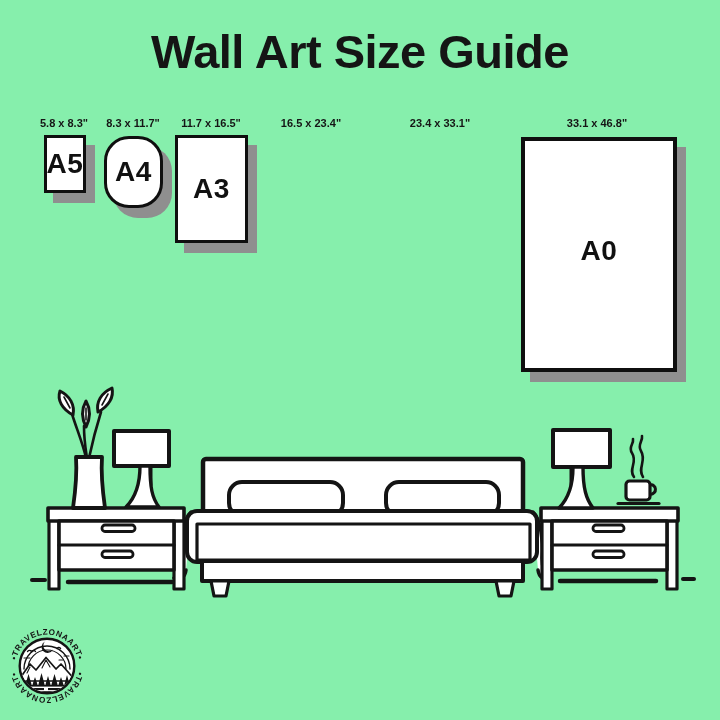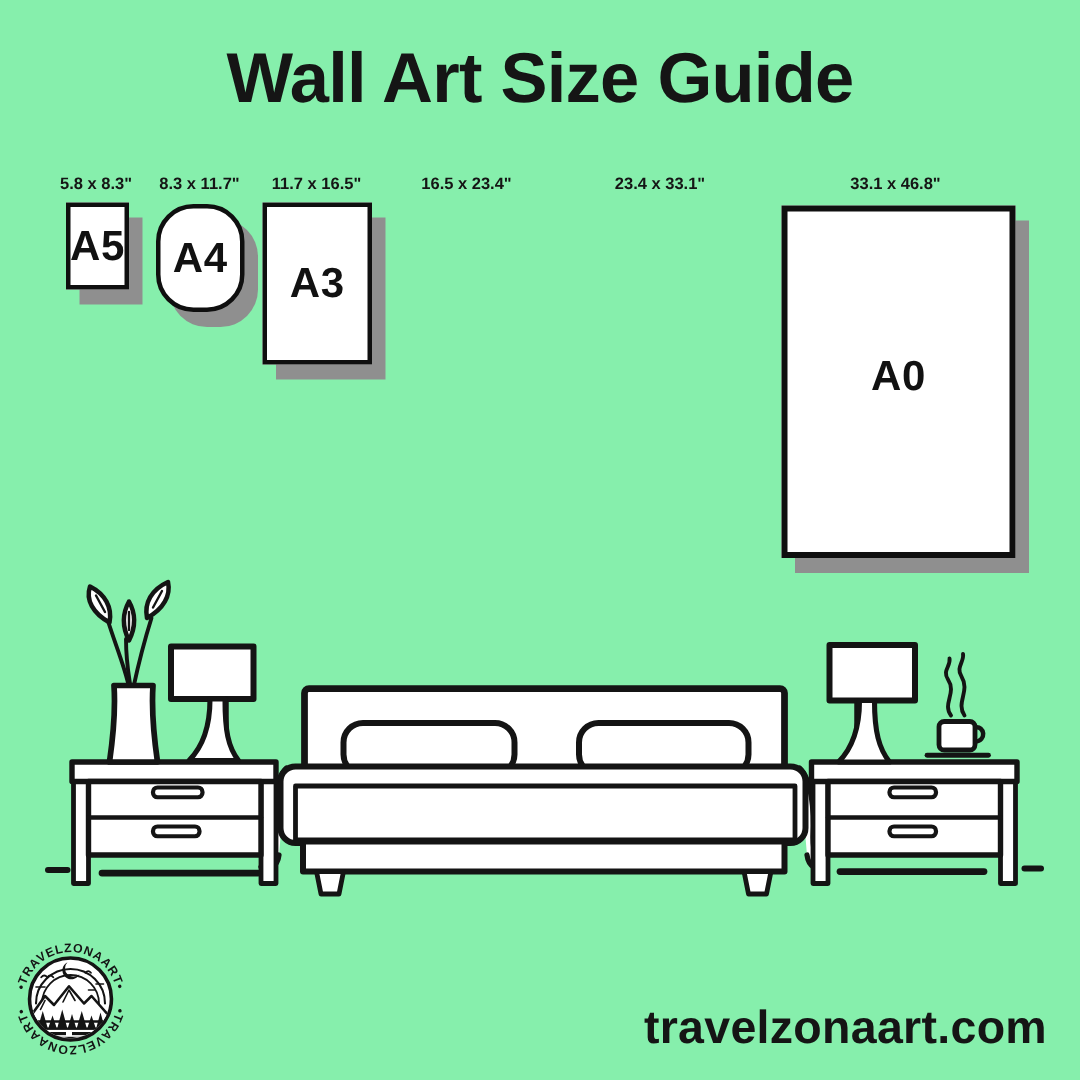--- a/index.html
+++ b/index.html
@@ -172,15 +172,14 @@
       </g>
     </g>
     <text font-family="Liberation Sans, sans-serif" font-size="8.2" font-weight="bold" letter-spacing="0.55" fill="#141414">
       <textPath href="#arcTop" startOffset="50%" text-anchor="middle">•TRAVELZONAART•</textPath>
     </text>
     <text font-family="Liberation Sans, sans-serif" font-size="8.2" font-weight="bold" letter-spacing="0.55" fill="#141414">
       <textPath href="#arcBottom" startOffset="50%" text-anchor="middle">•TRAVELZONAART•</textPath>
     </text>
   </svg>
 
-  <div class="website">travelzonaart.com</div>
 
 </div>
 
 </body></html>

